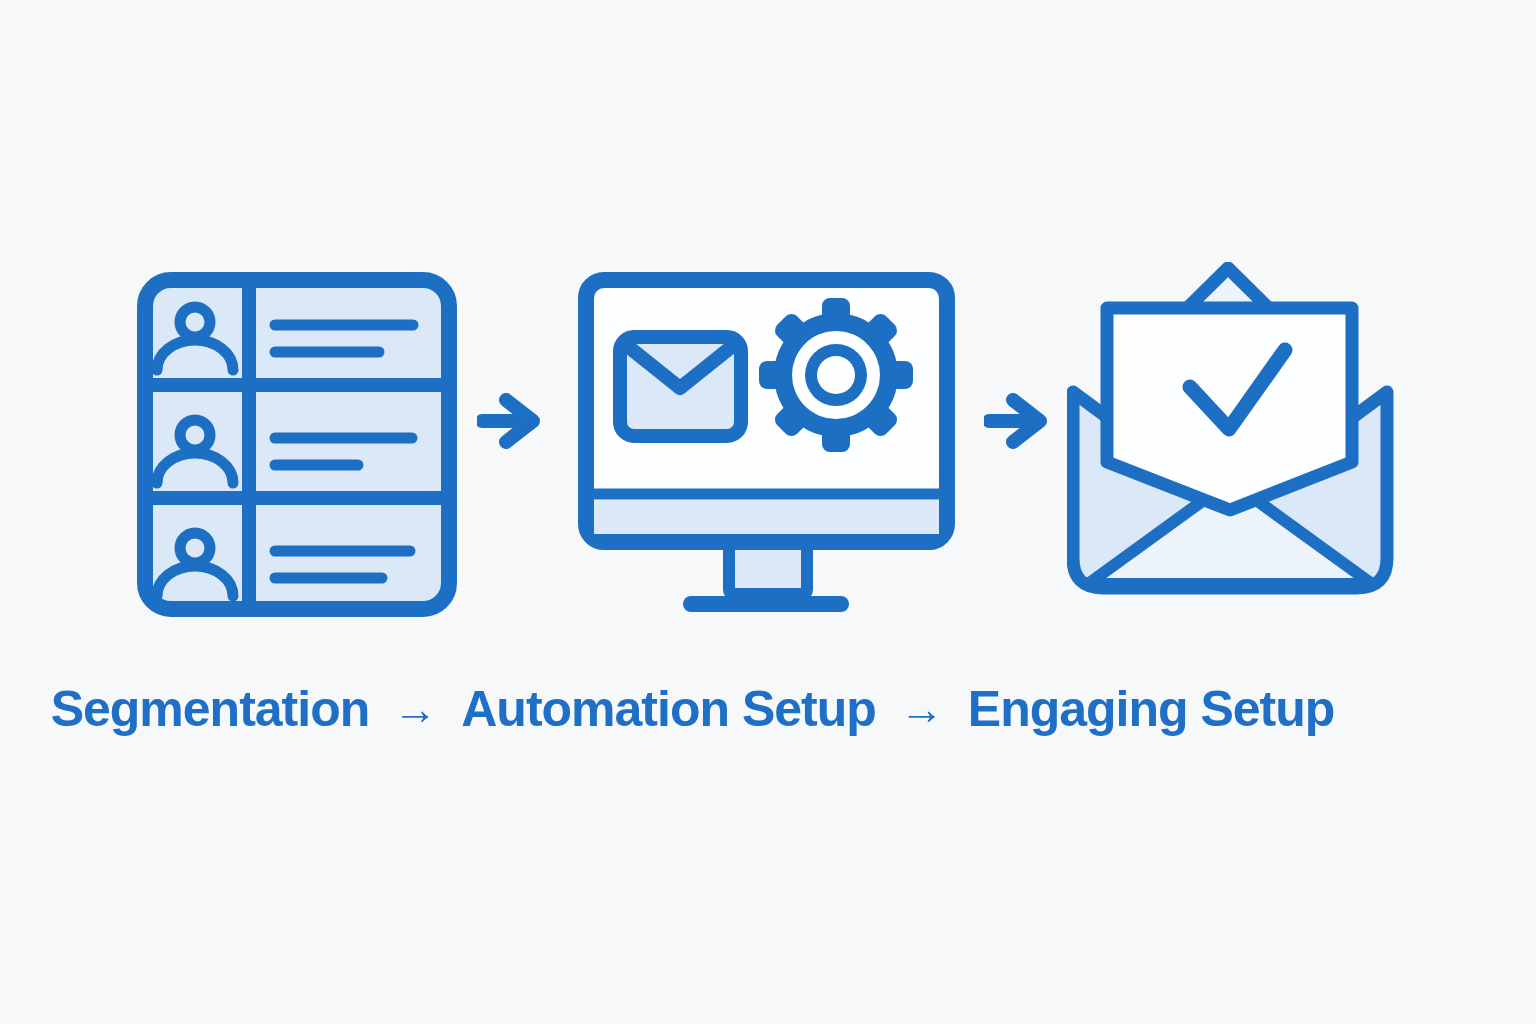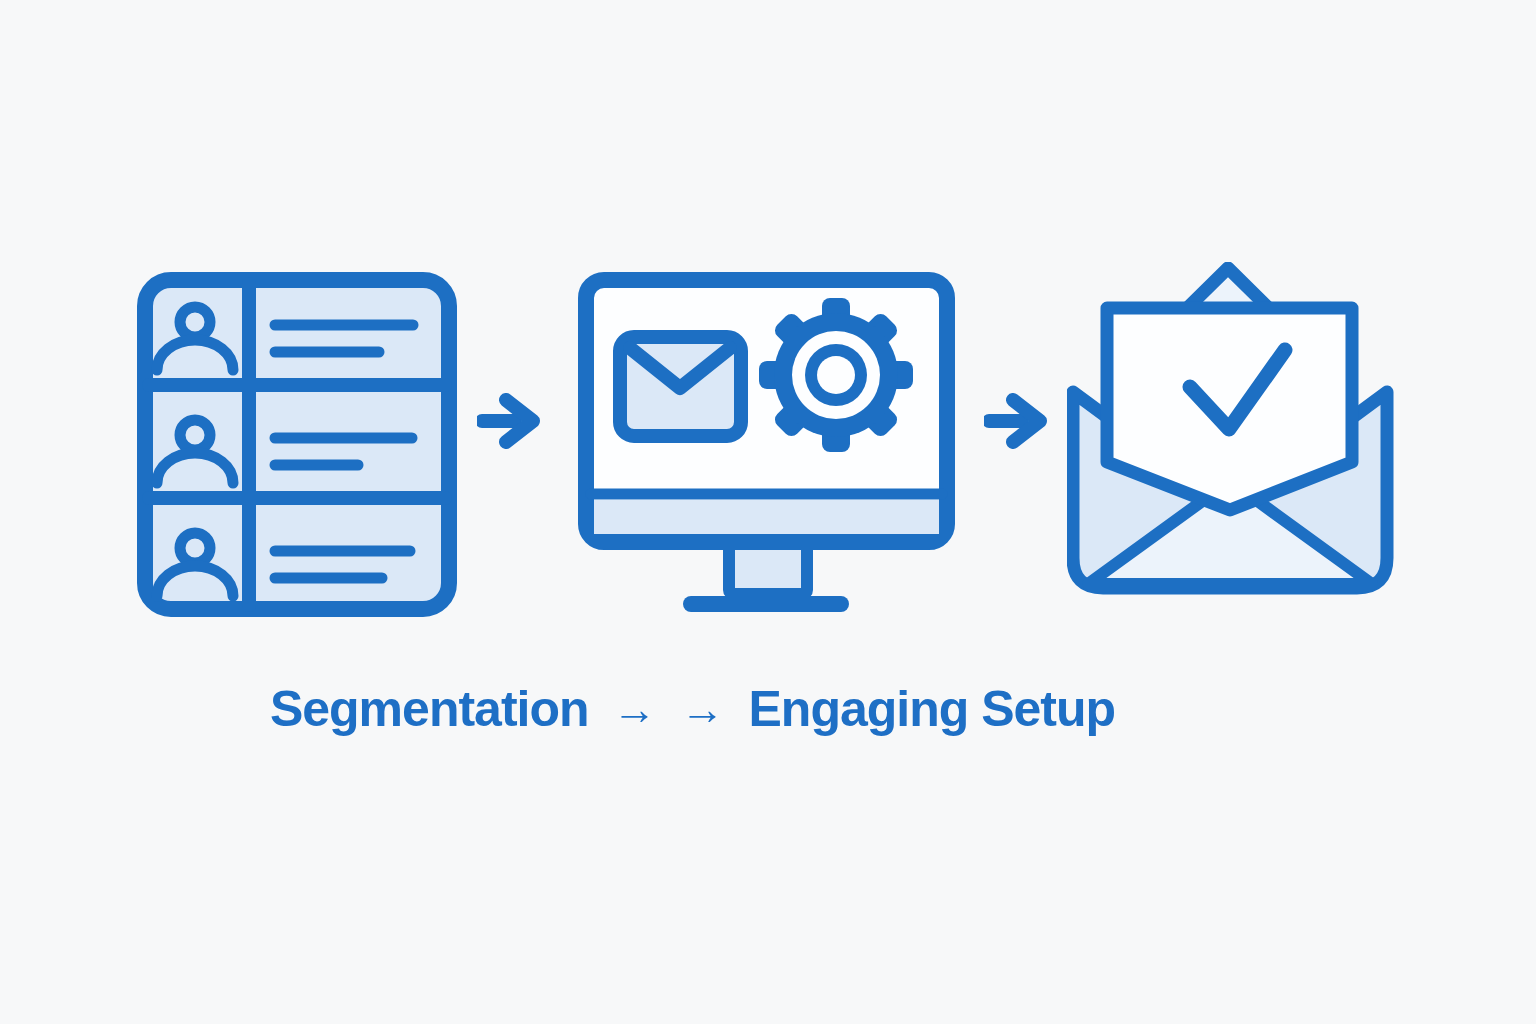--- a/index.html
+++ b/index.html
@@ -106,17 +106,18 @@
     <polygon class="fXL sB" stroke-width="13" points="161,6 91,75 231,75"></polygon>
     <path class="fL sB" stroke-width="13" d="M6,130 L163,246 L320,130 L320,296 Q320,326 290,326 L36,326 Q6,326 6,296 Z"></path>
     <polygon class="fXL sB" stroke-width="12" points="163,219 305,322 21,322"></polygon>
     <path class="fW sB" stroke-width="13" d="M40,46 H285 V200 L163,248 L40,200 Z"></path>
     <path class="sB" stroke-width="15" d="M123,125 L162,167 L218,88"></path>
   </svg>
 
   <div class="labels">
     <span>Segmentation</span>
     <span class="label-arrow">→</span>
+    <span>Automation Setup</span>
     <span class="label-arrow">→</span>
     <span>Engaging Setup</span>
   </div>
 
 </div>
 
 </body></html>

